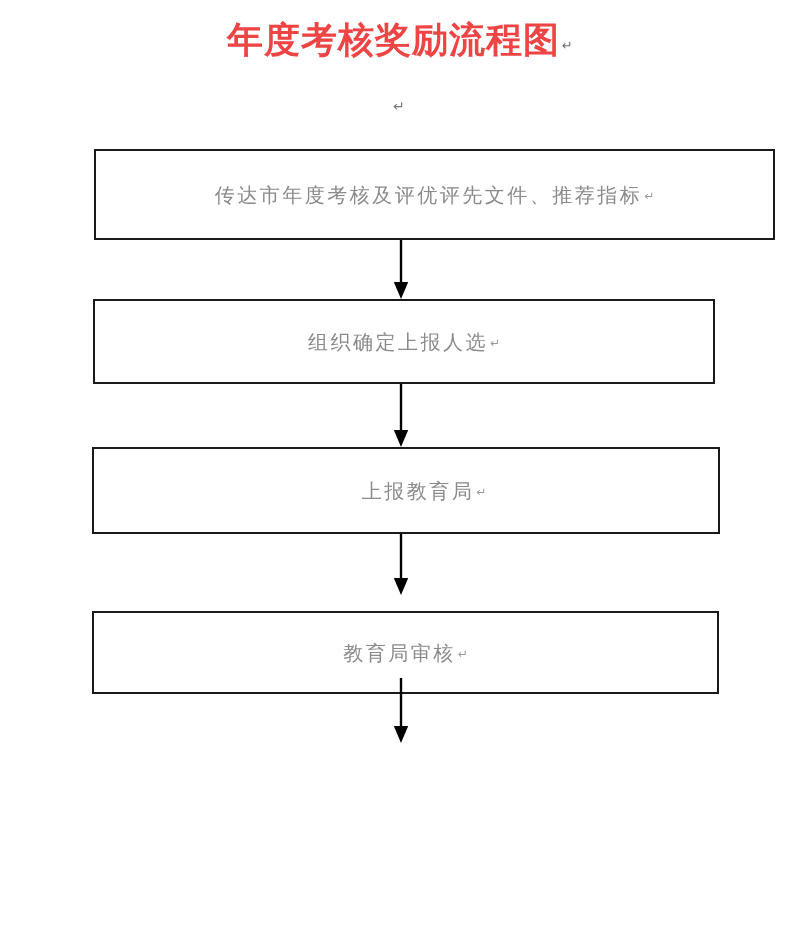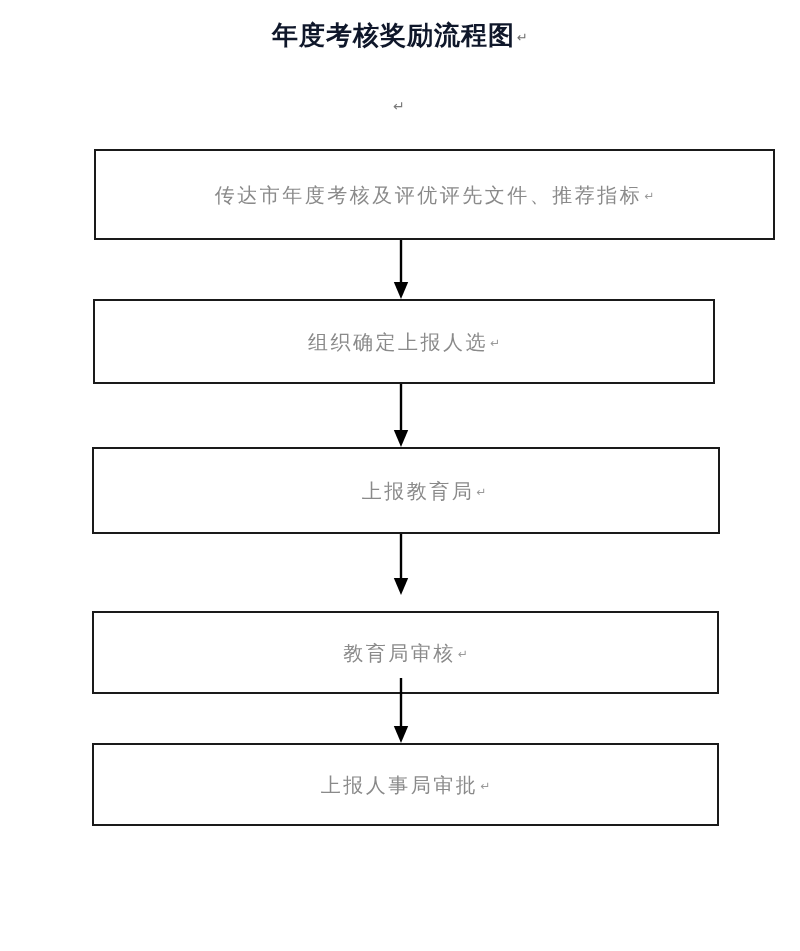--- a/index.html
+++ b/index.html
@@ -26,23 +26,23 @@
   .title-row {
     position: absolute;
     left: 0;
     top: 22px;
     width: 800px;
     text-align: center;
     white-space: nowrap;
   }
   .title-text {
     font-family: "DejaVu Sans", "Liberation Sans", sans-serif;
-    font-size: 26px;
+    font-size: 36px;
     font-weight: bold;
-    color: #0f172a;
+    color: #ef4444;
     letter-spacing: 1px;
     line-height: 1;
   }
   .pilcrow {
     font-family: "DejaVu Sans", "Liberation Sans", sans-serif;
     font-size: 13px;
     color: #6e6e6e;
     vertical-align: 2px;
     margin-left: 2px;
   }
@@ -149,17 +149,14 @@
     <span class="flow-box-label"><span>教育局审核</span><span class="pilcrow">↵</span></span>
   </div>
 
   <div class="arrow" id="arrow-4">
     <svg width="16" height="66" viewBox="0 0 16 66">
       <line x1="8" y1="0" x2="8" y2="52" stroke="#000000" stroke-width="2.4"></line>
       <polygon points="8,65 0.8,48 15.2,48" fill="#000000"></polygon>
     </svg>
   </div>
 
-  <div class="flow-box" id="box-5">
-    <span class="flow-box-label"><span>上报人事局审批</span><span class="pilcrow">↵</span></span>
-  </div>
 
 </div>
 
 </body></html>

